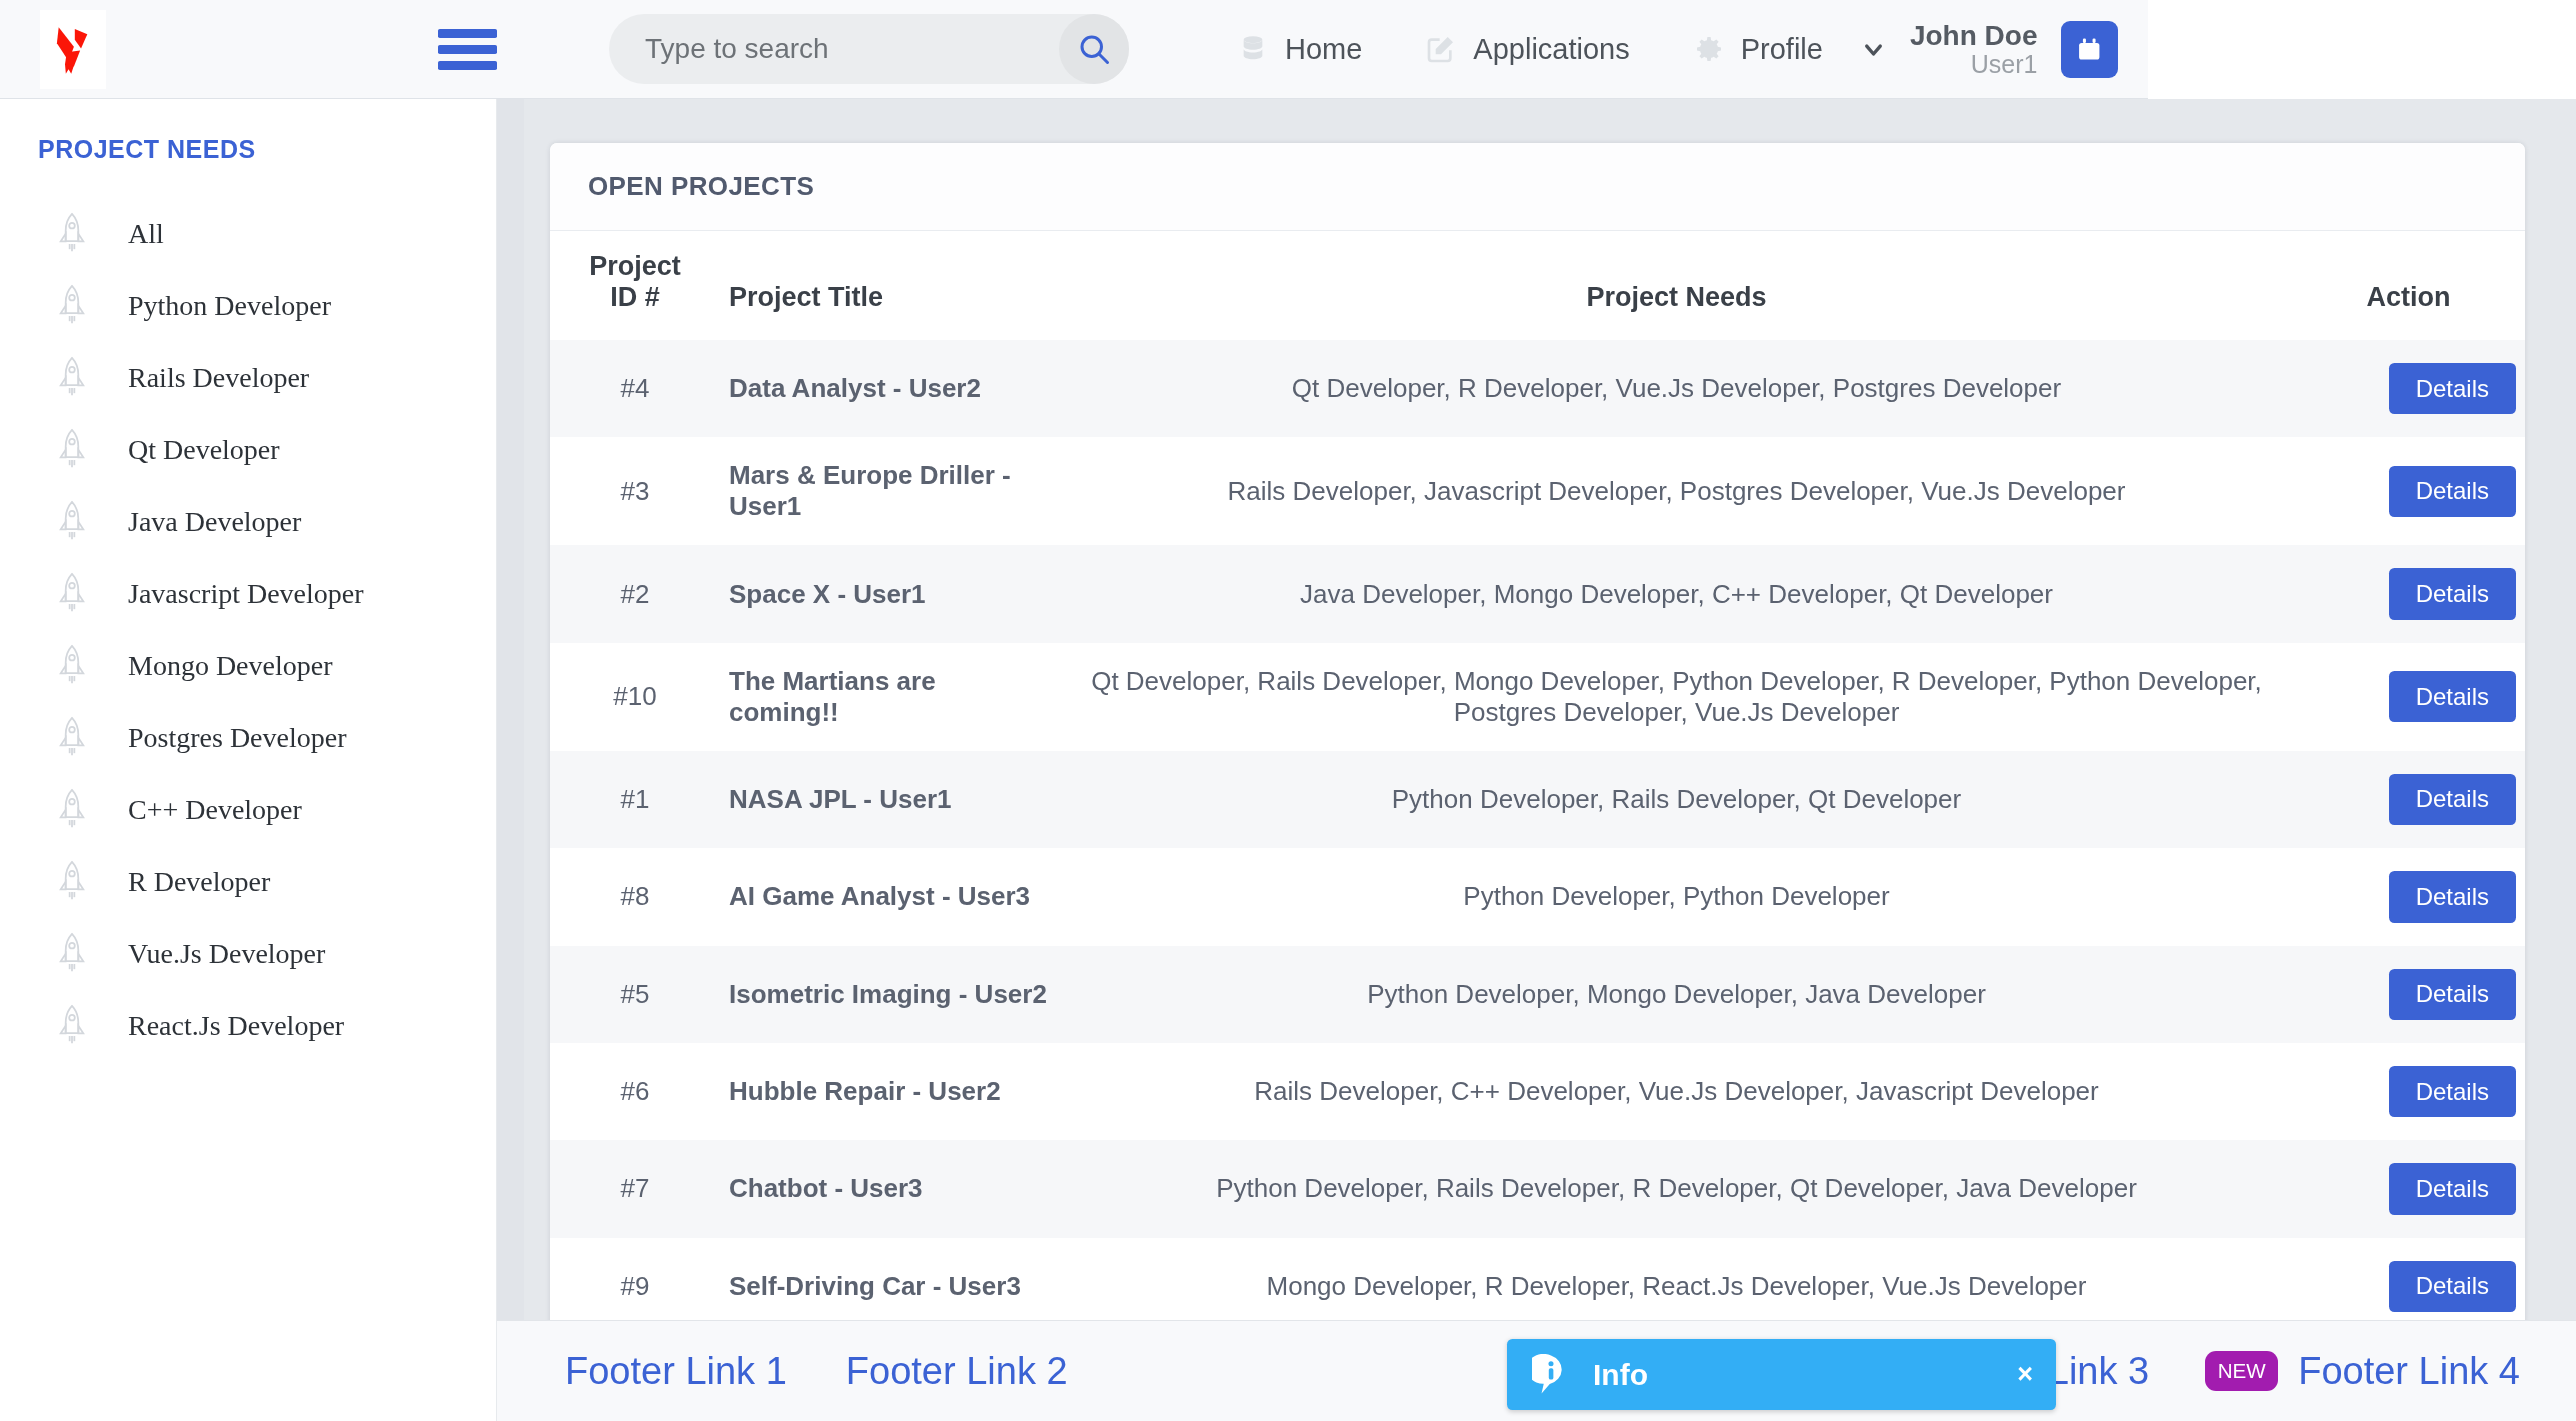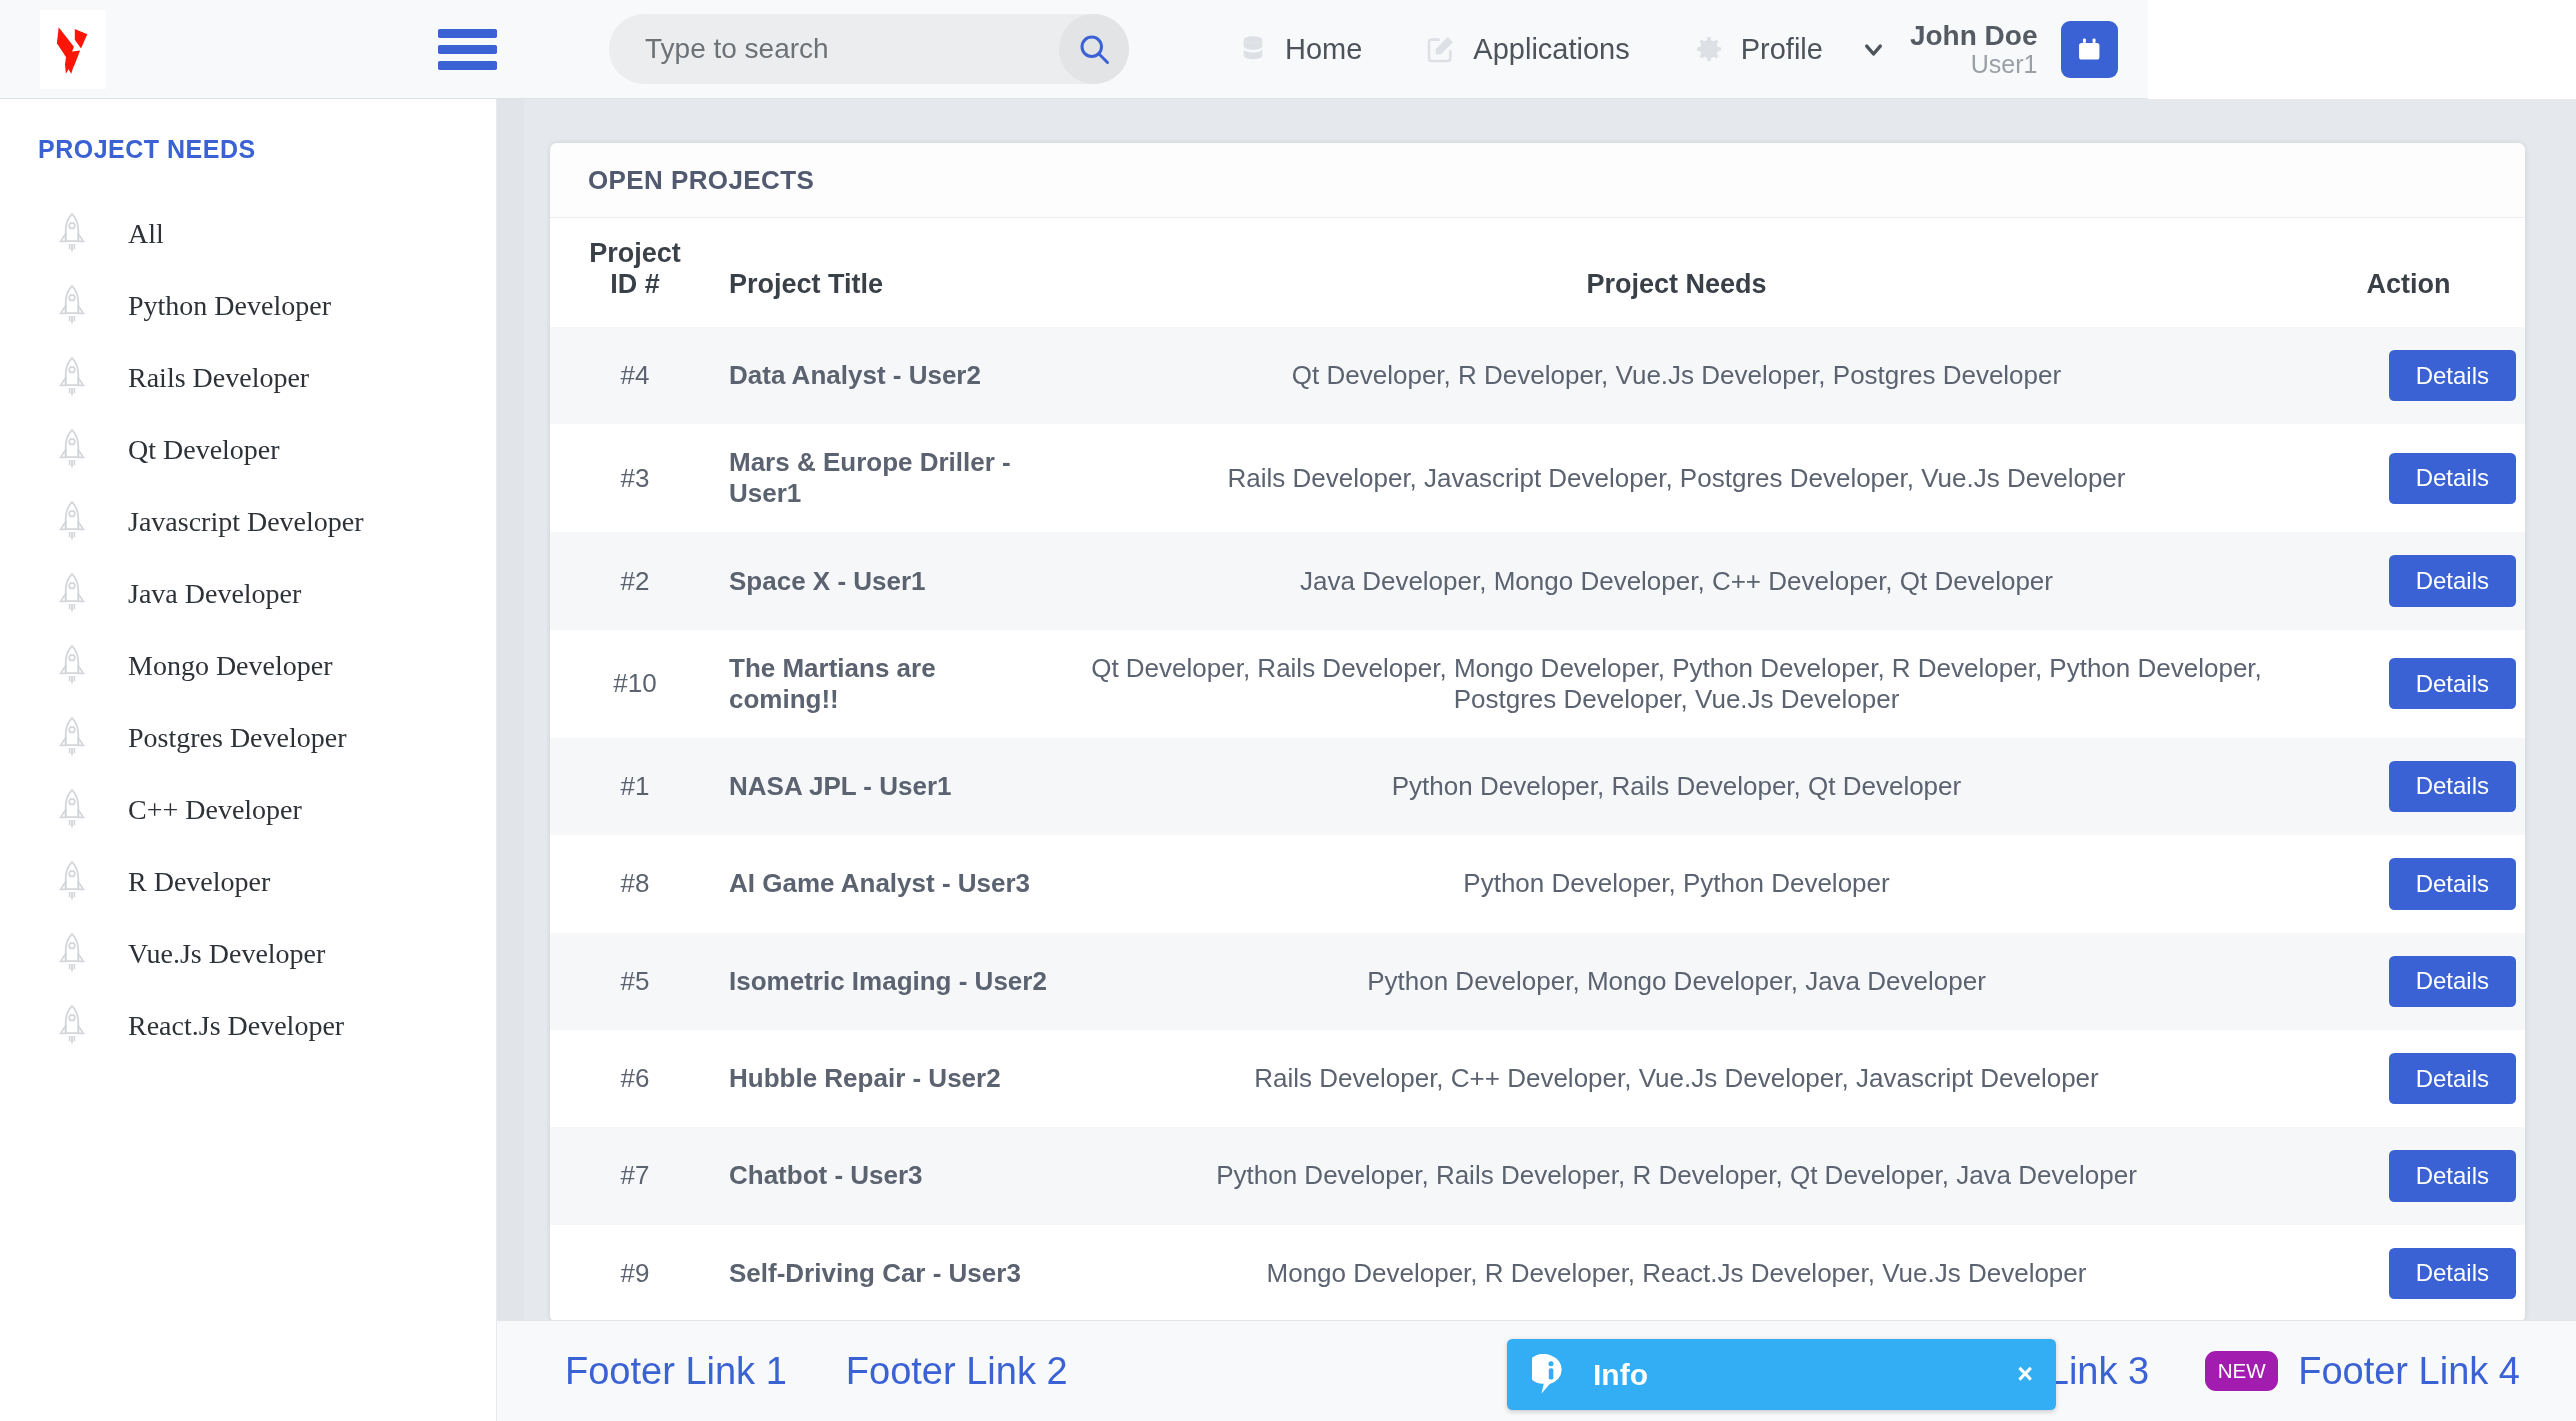--- a/index.html
+++ b/index.html
@@ -132,21 +132,21 @@
   .card {
     position: absolute;
     left: 53px; top: 44px;
     width: 1975px;
     background: #ffffff;
     border-radius: 7.2px;
     box-shadow: 0 0.9px 5.4px rgba(40,50,70,.13);
     overflow: hidden;
   }
   .card-head {
-    height: 75px;
+    height: 88px;
     display: flex; align-items: center;
     padding-left: 38px;
     font-size: 26px; font-weight: bold;
     color: #515a6e;
     letter-spacing: 0.4px;
     background: #fdfdfe;
     border-bottom: 0.9px solid #e9ecf0;
   }
 
   table.proj { width: 100%; border-collapse: collapse; }
@@ -358,33 +358,33 @@
       <div class="side-item">
         <svg class="rocket" viewBox="0 0 24 32" fill="none" stroke="#d3d7dc" stroke-width="1.2">
   <path d="M12 2c3 3.2 4.3 7.2 4.3 11.4v7.1H7.7v-7.1C7.7 9.2 9 5.2 12 2z"></path>
   <circle cx="12" cy="10" r="1.9"></circle>
   <path d="M7.7 15.5L4.3 20.6h3.4z"></path>
   <path d="M16.3 15.5l3.4 5.1h-3.4z"></path>
   <line x1="10.4" y1="22.5" x2="10.4" y2="26"></line>
   <line x1="12" y1="22.5" x2="12" y2="27.4"></line>
   <line x1="13.6" y1="22.5" x2="13.6" y2="26"></line>
 </svg>
+        <span class="lbl">Java Developer</span>
+      </div>
+      <div class="side-item">
+        <svg class="rocket" viewBox="0 0 24 32" fill="none" stroke="#d3d7dc" stroke-width="1.2">
+  <path d="M12 2c3 3.2 4.3 7.2 4.3 11.4v7.1H7.7v-7.1C7.7 9.2 9 5.2 12 2z"></path>
+  <circle cx="12" cy="10" r="1.9"></circle>
+  <path d="M7.7 15.5L4.3 20.6h3.4z"></path>
+  <path d="M16.3 15.5l3.4 5.1h-3.4z"></path>
+  <line x1="10.4" y1="22.5" x2="10.4" y2="26"></line>
+  <line x1="12" y1="22.5" x2="12" y2="27.4"></line>
+  <line x1="13.6" y1="22.5" x2="13.6" y2="26"></line>
+</svg>
         <span class="lbl">Javascript Developer</span>
-      </div>
-      <div class="side-item">
-        <svg class="rocket" viewBox="0 0 24 32" fill="none" stroke="#d3d7dc" stroke-width="1.2">
-  <path d="M12 2c3 3.2 4.3 7.2 4.3 11.4v7.1H7.7v-7.1C7.7 9.2 9 5.2 12 2z"></path>
-  <circle cx="12" cy="10" r="1.9"></circle>
-  <path d="M7.7 15.5L4.3 20.6h3.4z"></path>
-  <path d="M16.3 15.5l3.4 5.1h-3.4z"></path>
-  <line x1="10.4" y1="22.5" x2="10.4" y2="26"></line>
-  <line x1="12" y1="22.5" x2="12" y2="27.4"></line>
-  <line x1="13.6" y1="22.5" x2="13.6" y2="26"></line>
-</svg>
-        <span class="lbl">Java Developer</span>
       </div>
       <div class="side-item">
         <svg class="rocket" viewBox="0 0 24 32" fill="none" stroke="#d3d7dc" stroke-width="1.2">
   <path d="M12 2c3 3.2 4.3 7.2 4.3 11.4v7.1H7.7v-7.1C7.7 9.2 9 5.2 12 2z"></path>
   <circle cx="12" cy="10" r="1.9"></circle>
   <path d="M7.7 15.5L4.3 20.6h3.4z"></path>
   <path d="M16.3 15.5l3.4 5.1h-3.4z"></path>
   <line x1="10.4" y1="22.5" x2="10.4" y2="26"></line>
   <line x1="12" y1="22.5" x2="12" y2="27.4"></line>
   <line x1="13.6" y1="22.5" x2="13.6" y2="26"></line>

